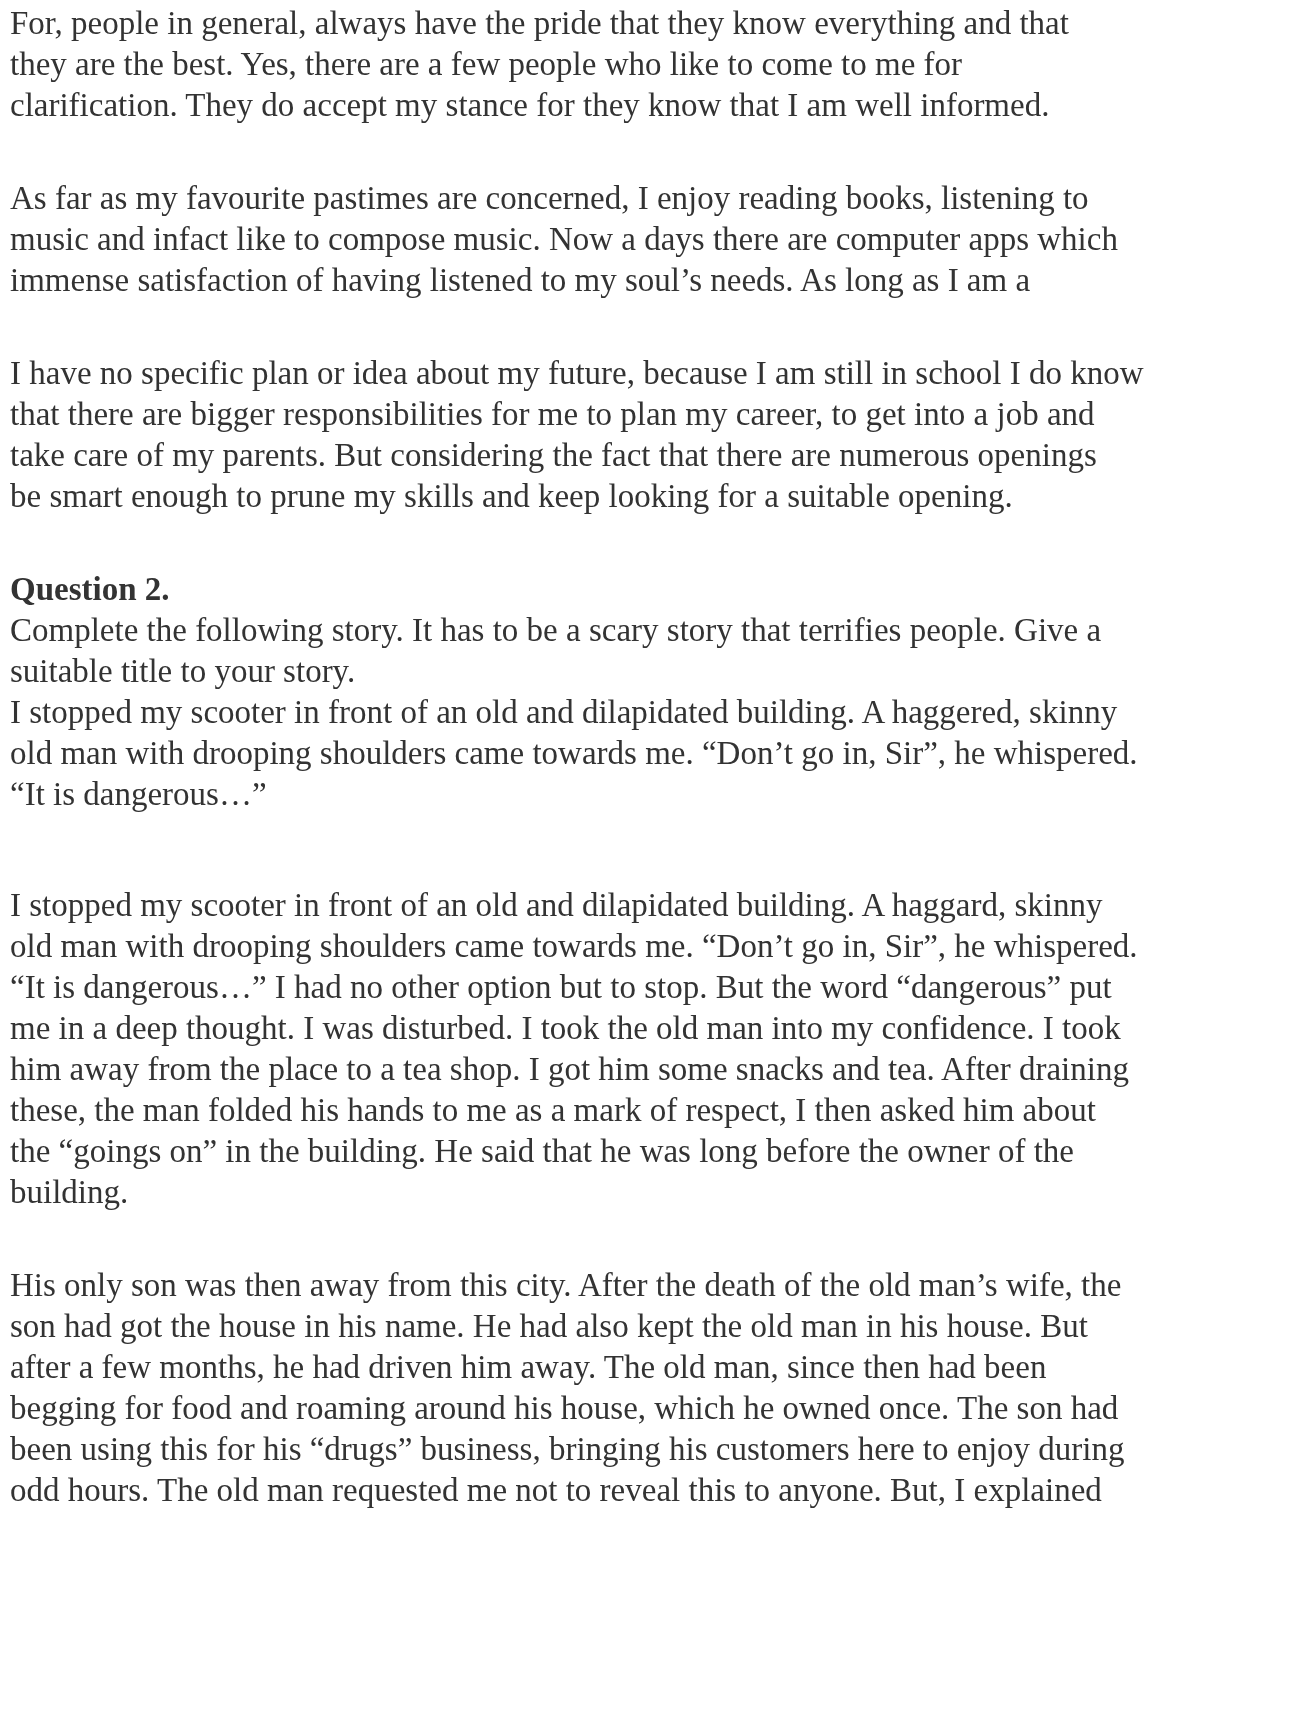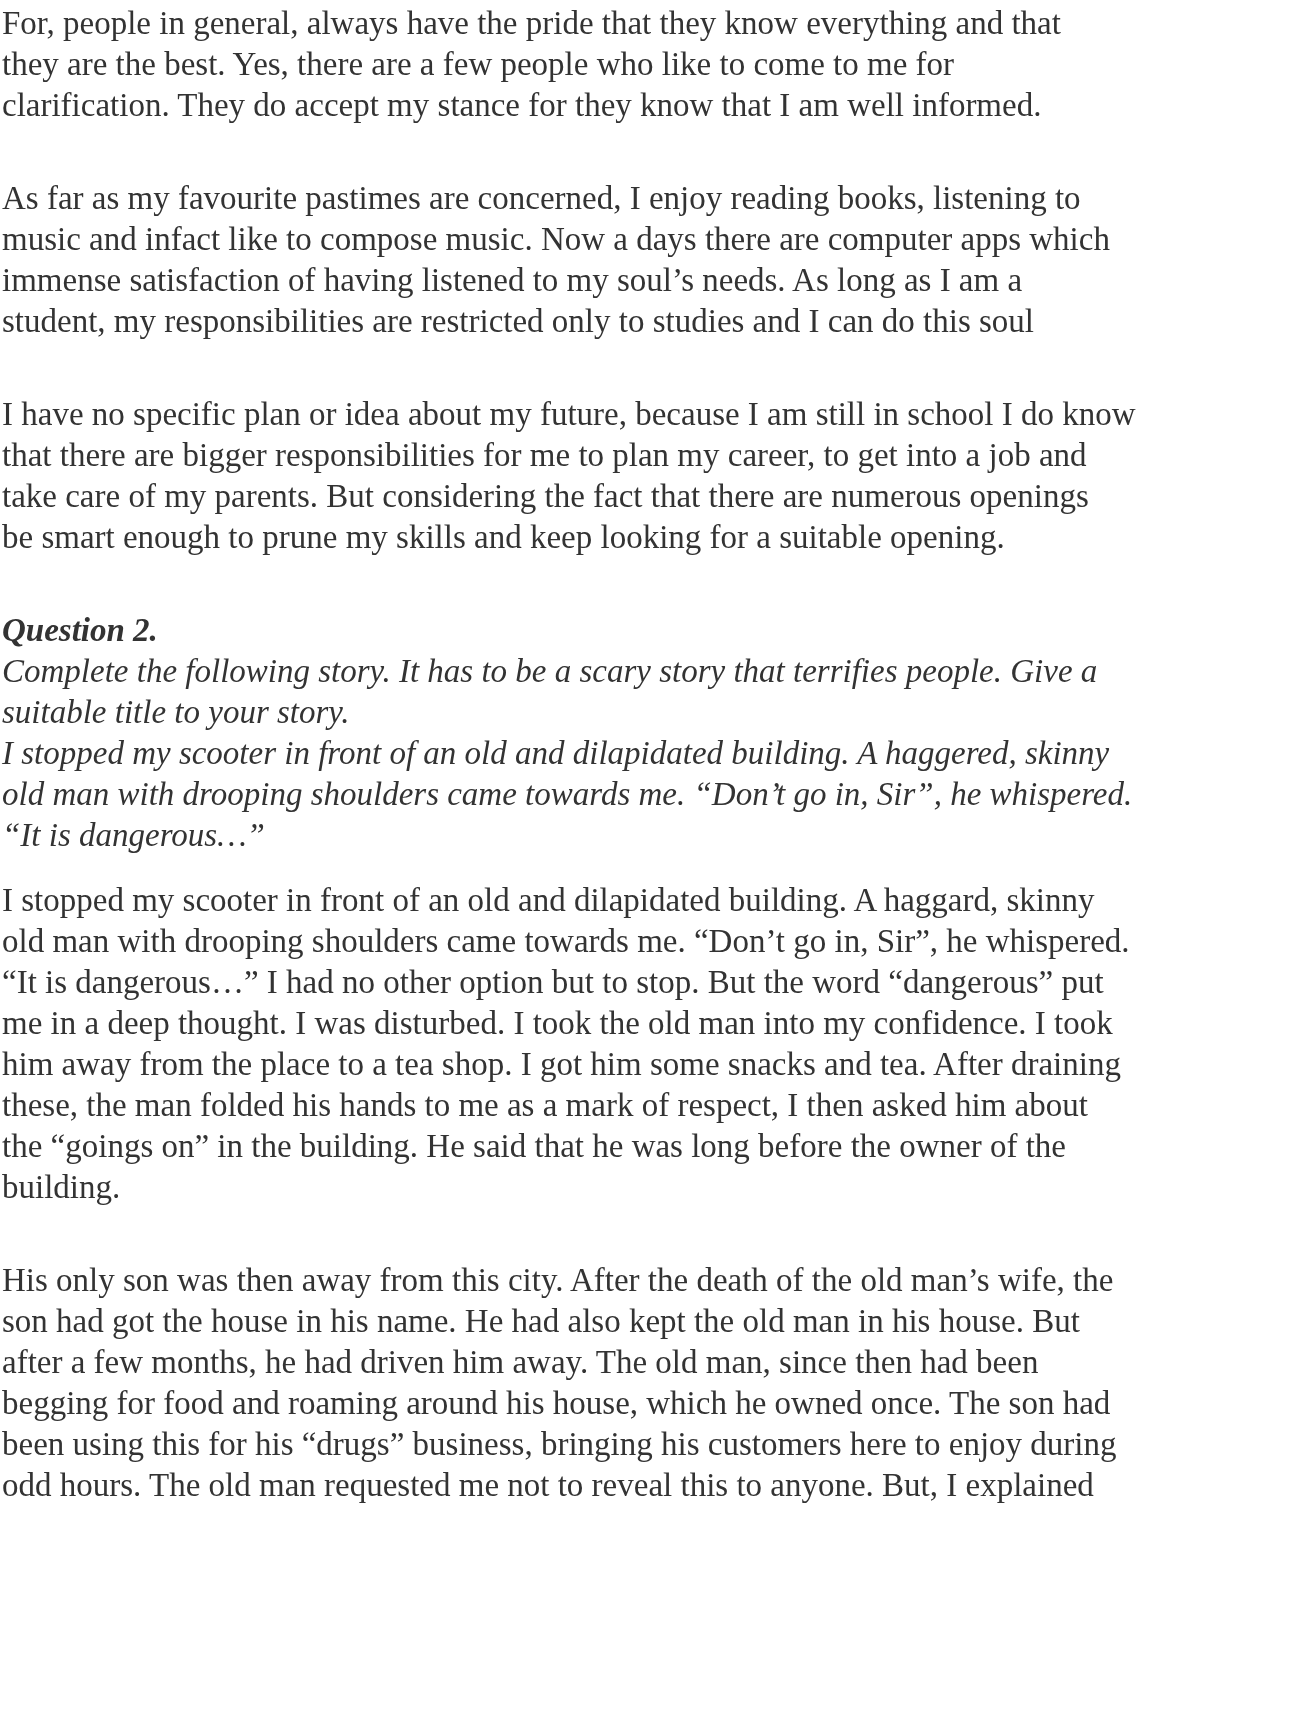--- a/index.html
+++ b/index.html
@@ -8,33 +8,32 @@
     background: #ffffff;
   }
   body {
     width: 1297px;
     height: 1715px;
     overflow: hidden;
   }
   .doc {
     box-sizing: border-box;
     width: 1297px;
-    padding: 3px 0 0 2px;
+    padding: 3px 0 0 10px;
     font-family: "Liberation Serif", "DejaVu Serif", serif;
     font-size: 33px;
     line-height: 41px;
     color: #333333;
     -webkit-font-smoothing: antialiased;
   }
   .block {
     margin: 0 0 52px 0;
   }
   .block.tight-after {
-    margin-bottom: 24px;
-    font-style: italic;
+    margin-bottom: 70px;
   }
   .block:last-child {
     margin-bottom: 16px;
   }
   .line {
     white-space: nowrap;
   }
   .heading {
     font-weight: bold;
     white-space: nowrap;
@@ -46,21 +45,20 @@
 <main class="doc" id="doc-root">
     <div class="block">
       <div class="line">For, people in general, always have the pride that they know everything and that</div>
       <div class="line">they are the best. Yes, there are a few people who like to come to me for</div>
       <div class="line">clarification. They do accept my stance for they know that I am well informed.</div>
     </div>
     <div class="block">
       <div class="line">As far as my favourite pastimes are concerned, I enjoy reading books, listening to</div>
       <div class="line">music and infact like to compose music. Now a days there are computer apps which</div>
       <div class="line">immense satisfaction of having listened to my soul’s needs. As long as I am a</div>
-      <div class="line">student, my responsibilities are restricted only to studies and I can do this soul</div>
     </div>
     <div class="block">
       <div class="line">I have no specific plan or idea about my future, because I am still in school I do know</div>
       <div class="line">that there are bigger responsibilities for me to plan my career, to get into a job and</div>
       <div class="line">take care of my parents. But considering the fact that there are numerous openings</div>
       <div class="line">be smart enough to prune my skills and keep looking for a suitable opening.</div>
     </div>
     <div class="block tight-after">
       <div class="heading">Question 2.</div>
       <div class="line">Complete the following story. It has to be a scary story that terrifies people. Give a</div>

